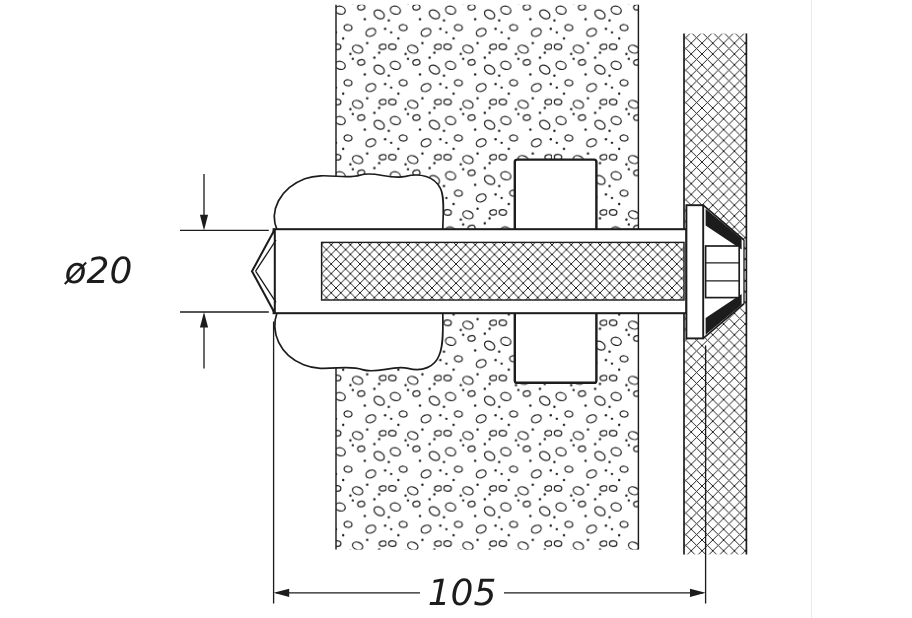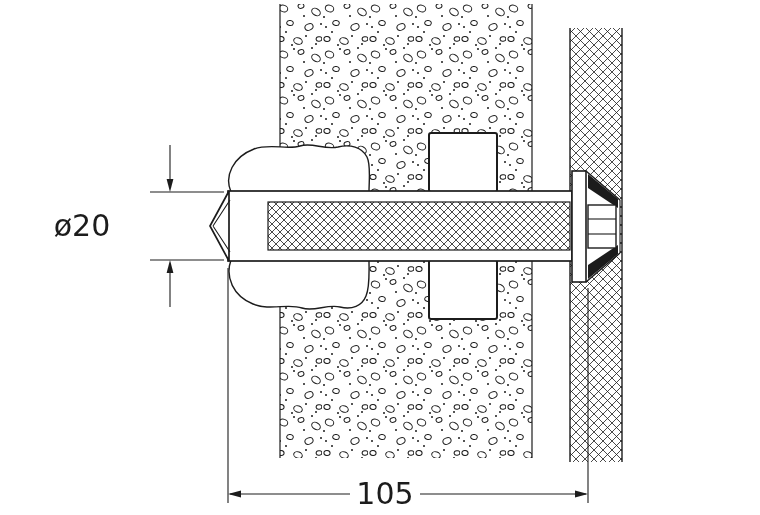--- a/index.html
+++ b/index.html
@@ -3,20 +3,21 @@
 <meta charset="utf-8">
 <style>
   html, body { margin: 0; padding: 0; background: #ffffff; }
   .stage {
     position: relative;
     width: 676px;
     height: 515px;
     background: #8b5cf6;
     overflow: hidden;
     font-family: "DejaVu Sans", sans-serif;
+    font-style: italic;
   }
   .stage svg { display: block; width: 760px; height: 515px; }
   text.dim-label {
     font-family: "DejaVu Sans", sans-serif;
     font-size: 30px;
     fill: #1c1c1c;
   }
 </style>
 </head>
 <body>

